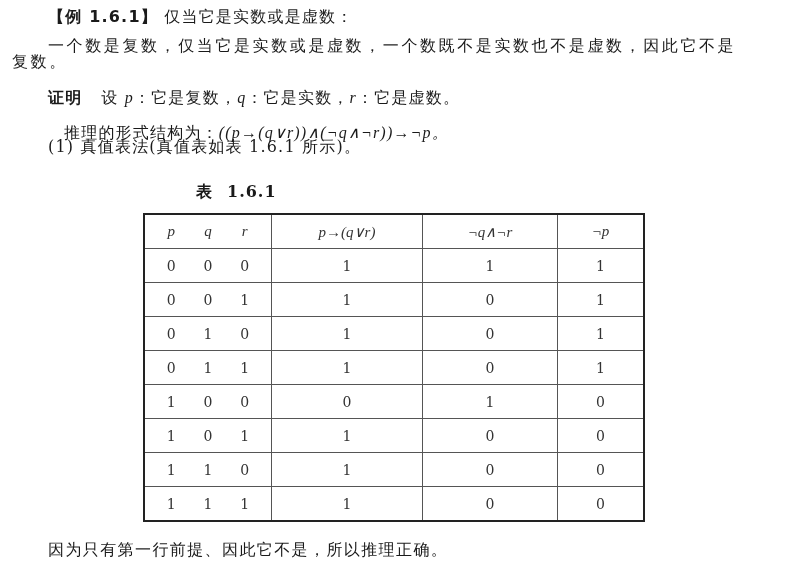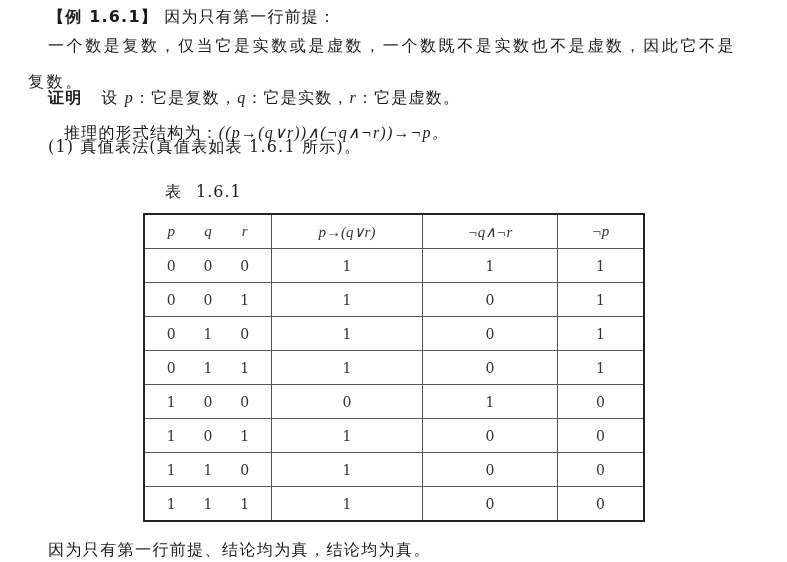--- a/index.html
+++ b/index.html
@@ -9,25 +9,25 @@
     color: #1a1a1a;
   }
   .line {
     position: absolute; font-size: 16px; line-height: 20px; white-space: nowrap;
     letter-spacing: 1.2px;
   }
   .bold { font-weight: bold; font-family: "DejaVu Sans", "Liberation Sans", sans-serif; }
   .it { font-style: italic; font-family: "Liberation Serif", serif; }
   #l1 { left: 48px; top: 7px; }
   #l2 { left: 48px; top: 36px; letter-spacing: 2.6px; font-family: Liberation Serif, serif; }
-  #l3 { left: 12px; top: 72px; letter-spacing: 2.6px; margin-left: 16px; }
+  #l3 { left: 12px; top: 52px; letter-spacing: 2.6px; }
   #l4 { left: 48px; top: 88px; }
   #l5 { left: 64px; top: 123px; }
   #l6 { left: 48px; top: 137px; }
-  #caption { left: 165px; top: 182px; font-weight: normal; letter-spacing: 1px; }
+  #caption { left: 196px; top: 182px; font-weight: bold; letter-spacing: 1px; }
   #caption .num { margin-left: 14px; }
   #concl { left: 48px; top: 540px; letter-spacing: 1.4px; }
 
   table.tt {
     position: absolute; left: 143px; top: 213px;
     border-collapse: collapse;
     border: 2px solid #222;
     font-size: 14px;
     color: #333;
   }
@@ -41,21 +41,21 @@
   .c3 { width: 134px; margin-top: 8px; }
   .c4 { width: 85px; }
   .pqr { display: flex; justify-content: space-around; padding: 0 8px; }
   .pqr span { width: 24px; text-align: center; }
 </style>
 </head>
 <body>
 
 <div class="line" id="l1">
   <span class="bold">【例 1.6.1】</span>
-  <span>因为只有第一行前提：</span>
+  <span>仅当它是实数或是虚数：</span>
 </div>
 <div class="line" id="l2">一个数是复数，仅当它是实数或是虚数，一个数既不是实数也不是虚数，因此它不是</div>
 <div class="line" id="l3">复数。</div>
 
 <div class="line" id="l4">
   <span class="bold">证明</span>&nbsp;&nbsp;
   <span>设 </span><span class="it">p</span><span>：它是复数，</span><span class="it">q</span><span>：它是实数，</span><span class="it">r</span><span>：它是虚数。</span>
 </div>
 <div class="line" id="l5">
   <span>推理的形式结构为：</span><span class="it">((p→(q∨r))∧(¬q∧¬r))→¬p。</span>
@@ -174,13 +174,13 @@
             <span>1</span>
           </div>
         </td>
         <td class="c2">1</td>
         <td class="c3">0</td>
         <td class="c4">0</td>
       </tr>
     </tbody>
 </table>
 
-<div class="line" id="concl">因为只有第一行前提、结论均为真，结论均为真。</div>
+<div class="line" id="concl">因为只有第一行前提、因此它不是，所以推理正确。</div>
 
 </body></html>

